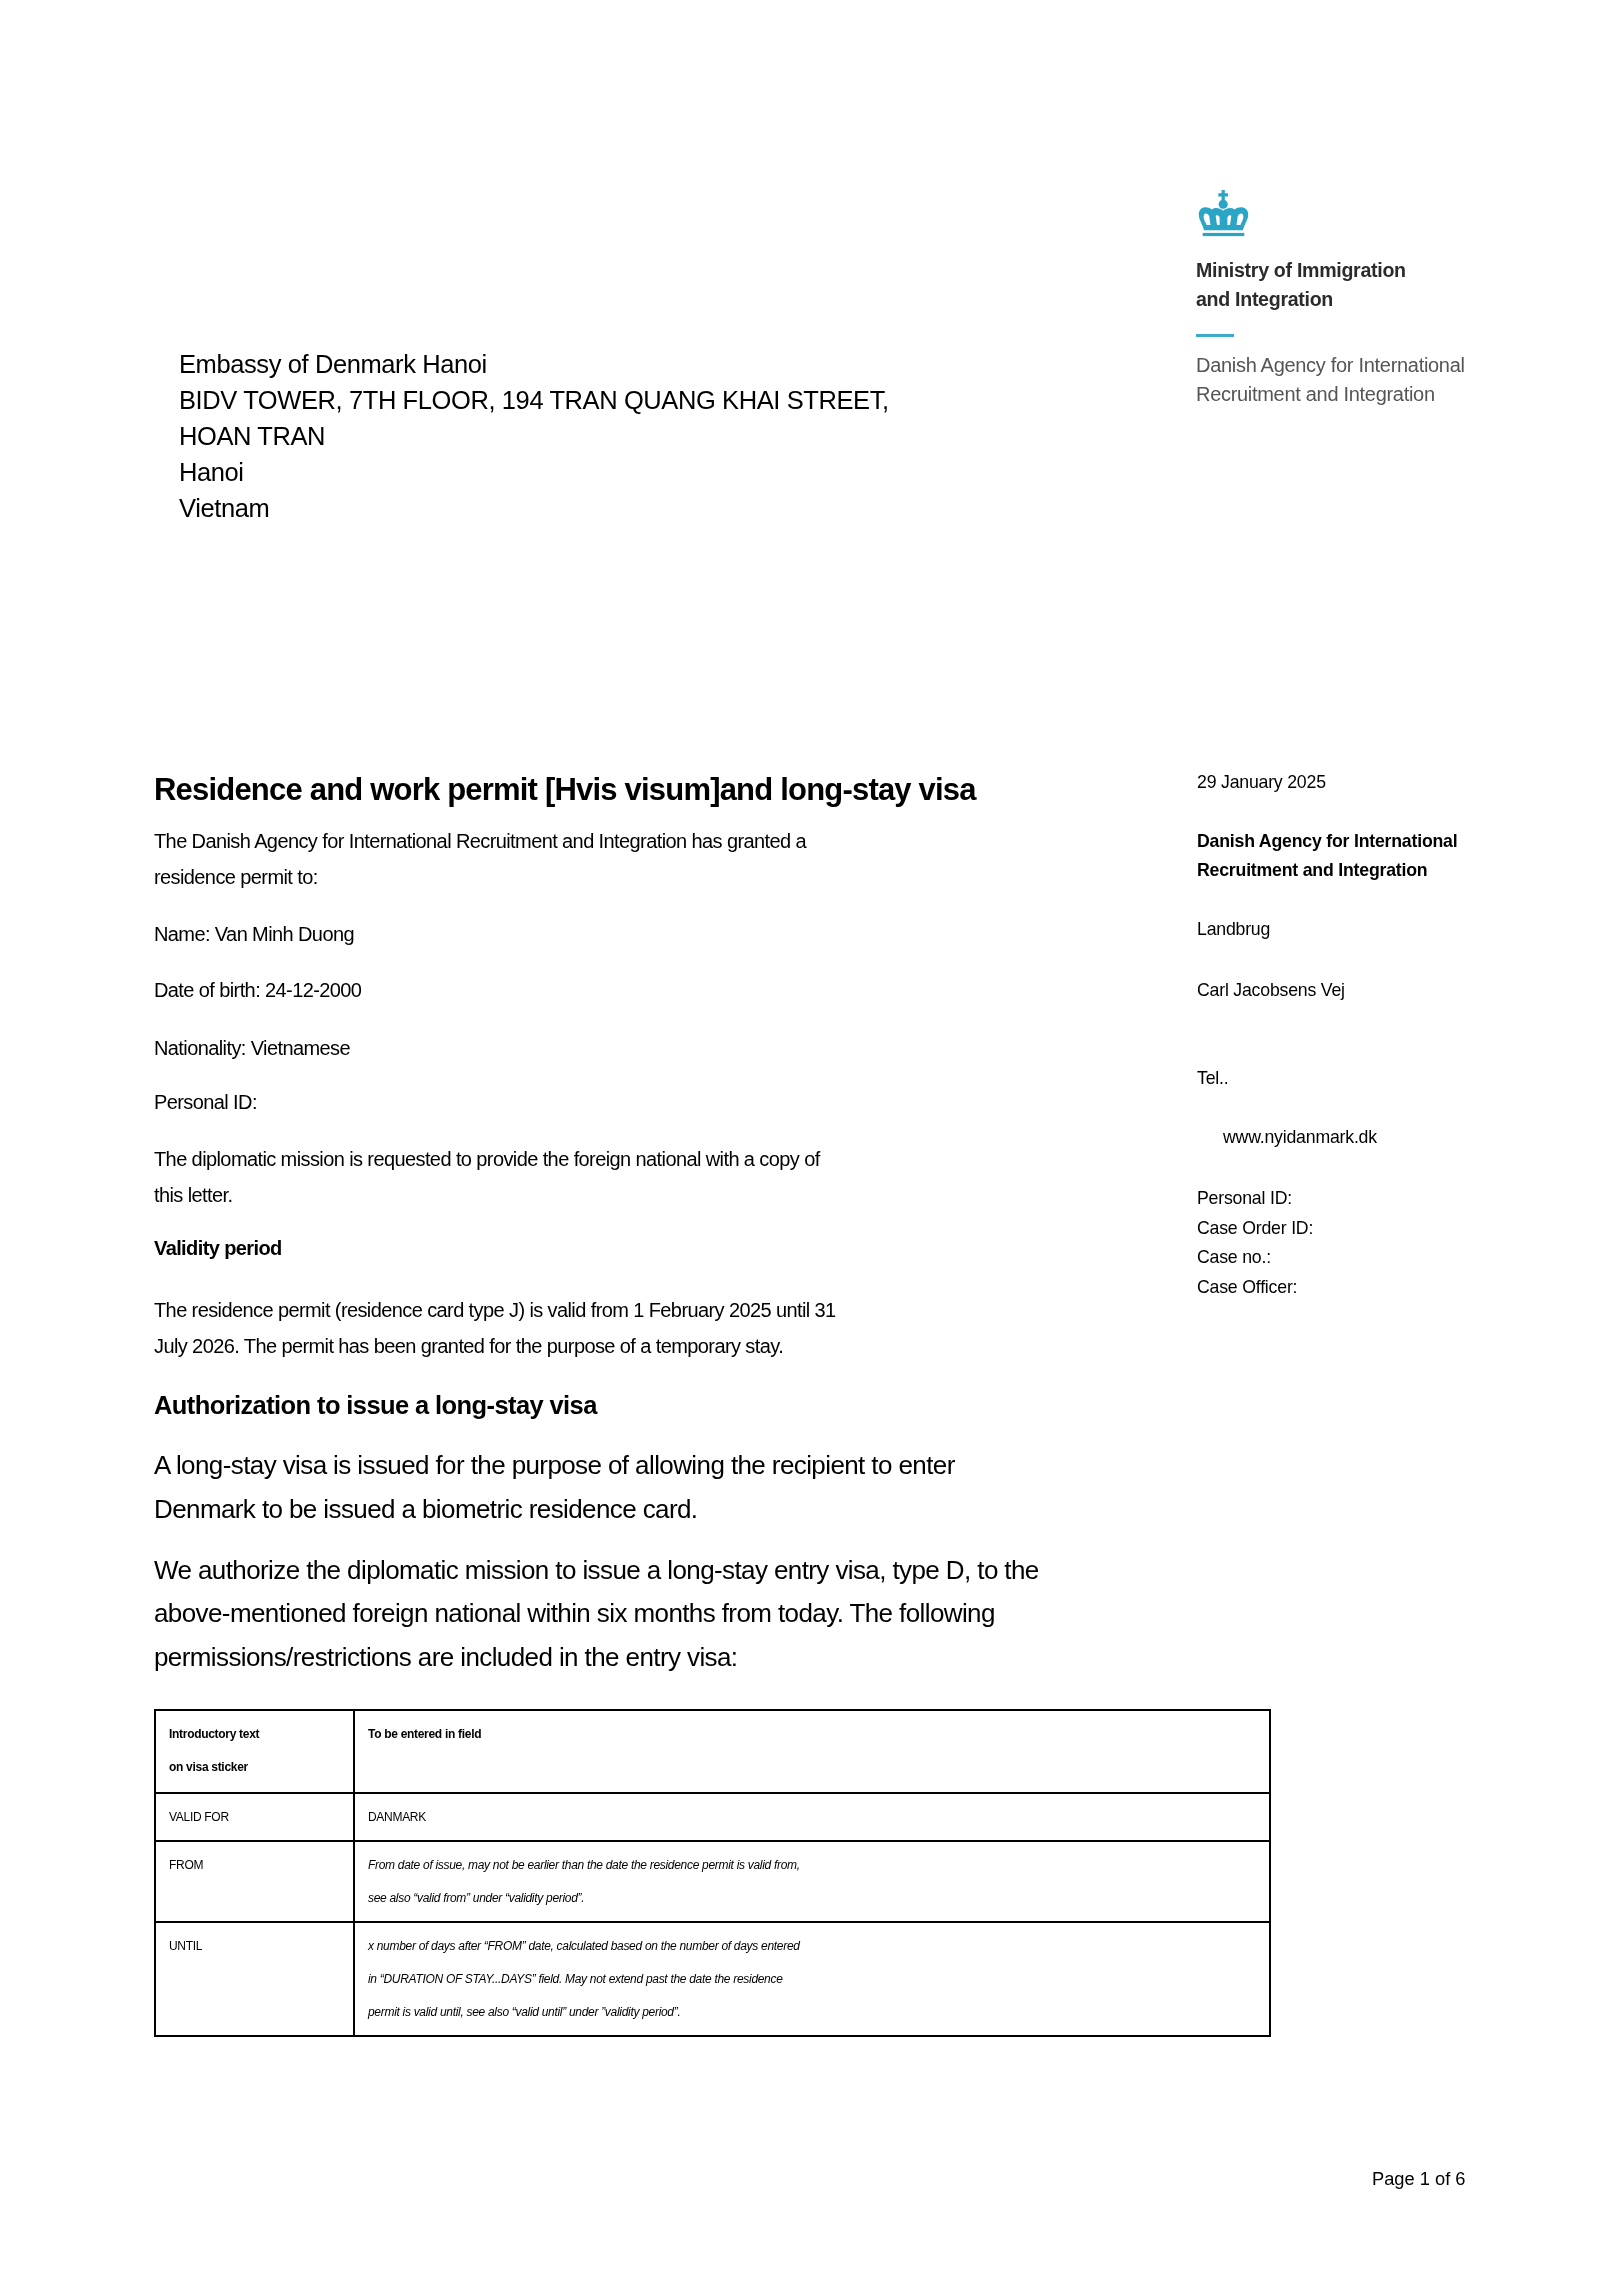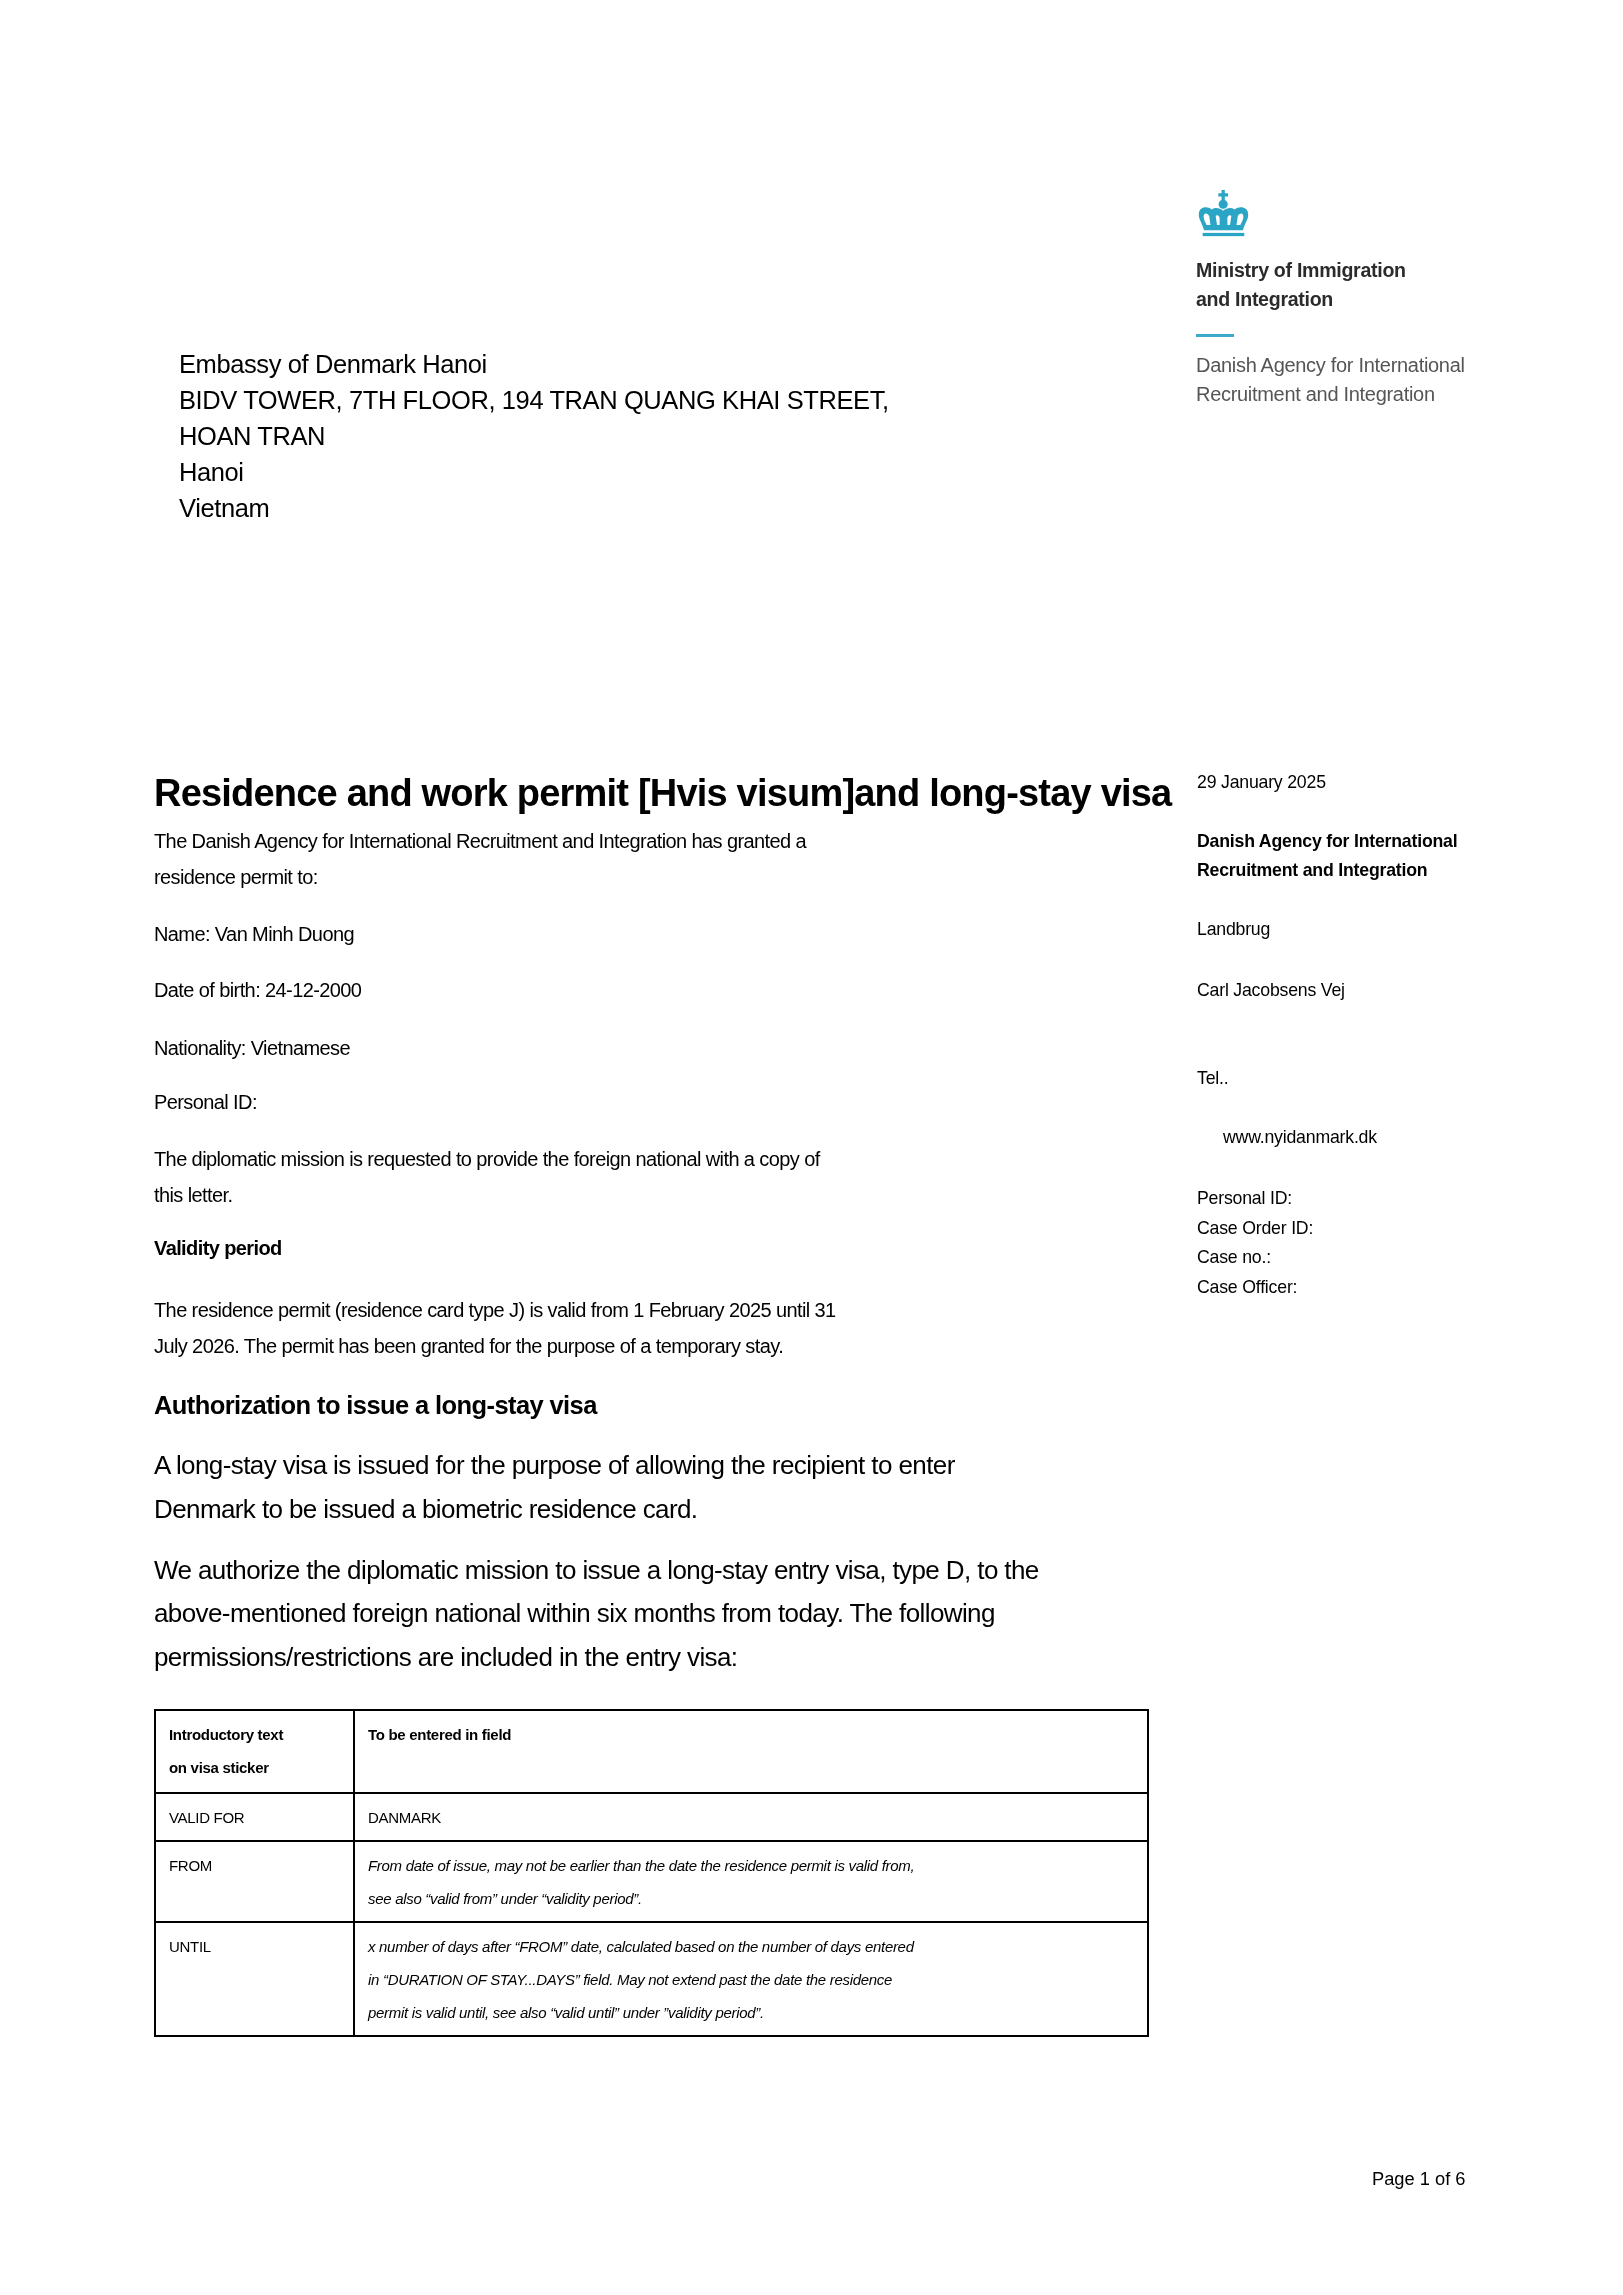--- a/index.html
+++ b/index.html
@@ -11,34 +11,34 @@
   #address div { white-space: nowrap; margin-left: 25px; }
 
   
   #logo { left: 1196px; top: 190px; width: 366px; }
   #logo .crown { width: 55px; height: 52px; display: block; }
   #logo .ministry { margin-top: 14.4px; font-family: "Liberation Sans", sans-serif; font-weight: bold; font-size: 19.6px; line-height: 29px; color: #2b2b2b; letter-spacing: -0.3px; }
   #logo .rule { width: 38px; height: 2.6px; background: #3fa9c9; margin-top: 19.6px; }
   #logo .agency { margin-top: 14.4px; font-family: "Liberation Sans", sans-serif; font-size: 20px; line-height: 29px; color: #555; letter-spacing: -0.3px; }
 
   
-  #title { left: 154px; top: 772px; font-family: "Liberation Sans", sans-serif; font-weight: bold; font-size: 38px; letter-spacing: -0.8px; white-space: nowrap; }
+  #title { left: 154px; top: 772px; font-family: "Liberation Sans", sans-serif; font-weight: bold; font-size: 31px; letter-spacing: -0.8px; white-space: nowrap; }
 
   
   .body { font-family: "Liberation Sans", sans-serif; font-size: 20px; letter-spacing: -0.6px; white-space: nowrap; }
   .body-cal { font-family: "Liberation Sans", sans-serif; font-size: 26px; letter-spacing: -0.6px; white-space: nowrap; line-height: 44px; }
   .h2 { font-family: "Liberation Sans", sans-serif; font-weight: bold; font-size: 20px; letter-spacing: -0.6px; white-space: nowrap; }
 
   
   #sidebar { left: 1197px; top: 772px; font-family: "Liberation Sans", sans-serif; font-size: 17.7px; letter-spacing: -0.2px; }
   #sidebar .item { position: absolute; left: 0; white-space: nowrap; }
   #sidebar .bold { font-weight: bold; }
 
   
-  #visa-table { left: 154px; top: 1709px; width: 995px; border-collapse: collapse; font-family: "Liberation Sans", sans-serif; font-size: 15px; letter-spacing: -0.3px; }
+  #visa-table { left: 154px; top: 1709px; width: 1117px; border-collapse: collapse; font-family: "Liberation Sans", sans-serif; font-size: 12px; letter-spacing: -0.3px; }
   #visa-table td, #visa-table th { border: 2px solid #000; vertical-align: top; text-align: left; padding: 6.5px 13px 6.5px 13px; line-height: 33px; }
   #visa-table th { font-weight: bold; }
   #visa-table td.col1, #visa-table th.col1 { width: 171px; }
   #visa-table td.it { font-style: italic; }
   #visa-table tr.r-head th { height: 68px; }
   #visa-table tr.r-valid td { height: 33px; }
   #visa-table tr.r-from td { height: 65px; }
   #visa-table tr.r-until td { height: 99px; }
 
   #page-num { left: 1372px; top: 2168px; font-family: "Liberation Sans", sans-serif; font-size: 18.3px; white-space: nowrap; }

